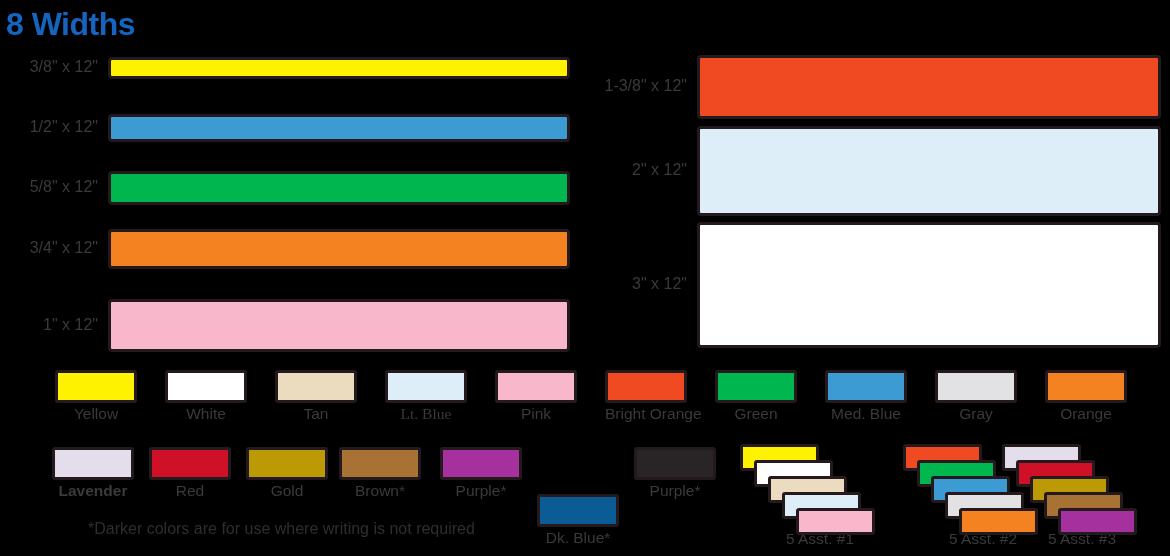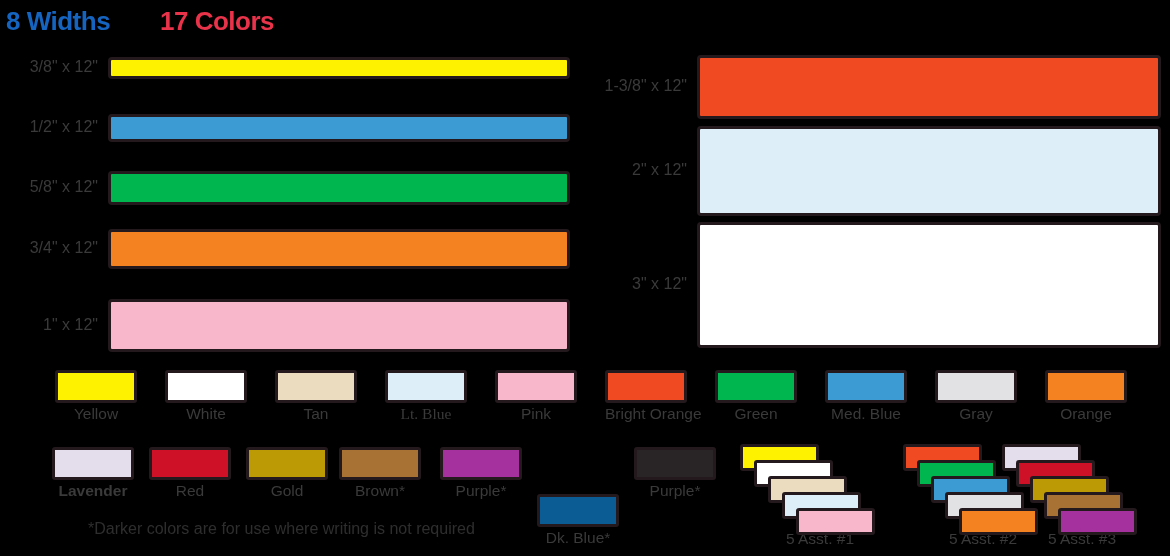--- a/index.html
+++ b/index.html
@@ -11,21 +11,21 @@
     position: relative;
     width: 1170px;
     height: 556px;
     background: #000000;
     overflow: hidden;
     font-family: "Liberation Sans", sans-serif;
   }
   .hdr {
     position: absolute;
     top: 6px;
-    font-size: 26px;
+    font-size: 32px;
     font-weight: bold;
     letter-spacing: -0.5px;
     white-space: nowrap;
   }
   #hdr-widths { left: 6px; color: #1565C0; }
   #hdr-colors { left: 160px; color: #E8334A; }
 
   .strip-label {
     position: absolute;
     color: #3A3A3A;
@@ -91,21 +91,20 @@
     font-size: 16px;
     white-space: nowrap;
   }
 </style>
 </head>
 <body>
 
 <div id="canvas">
 
   <div class="hdr" id="hdr-widths">8 Widths</div>
-  <div class="hdr" id="hdr-colors">17 Colors</div>
 
   <div id="left-widths">
       <div class="strip" style="left: 108px; width: 462px; top: 57px; height: 22px; background: rgb(255, 242, 0);"></div>
       <div class="strip-label" style="left: 0px; width: 98px; top: 58px;">3/8" x 12"</div>
       <div class="strip" style="left: 108px; width: 462px; top: 114px; height: 28px; background: rgb(61, 155, 211);"></div>
       <div class="strip-label" style="left: 0px; width: 98px; top: 118px;">1/2" x 12"</div>
       <div class="strip" style="left: 108px; width: 462px; top: 171px; height: 34px; background: rgb(0, 182, 79);"></div>
       <div class="strip-label" style="left: 0px; width: 98px; top: 178px;">5/8" x 12"</div>
       <div class="strip" style="left: 108px; width: 462px; top: 229px; height: 40px; background: rgb(245, 130, 32);"></div>
       <div class="strip-label" style="left: 0px; width: 98px; top: 239px;">3/4" x 12"</div>

